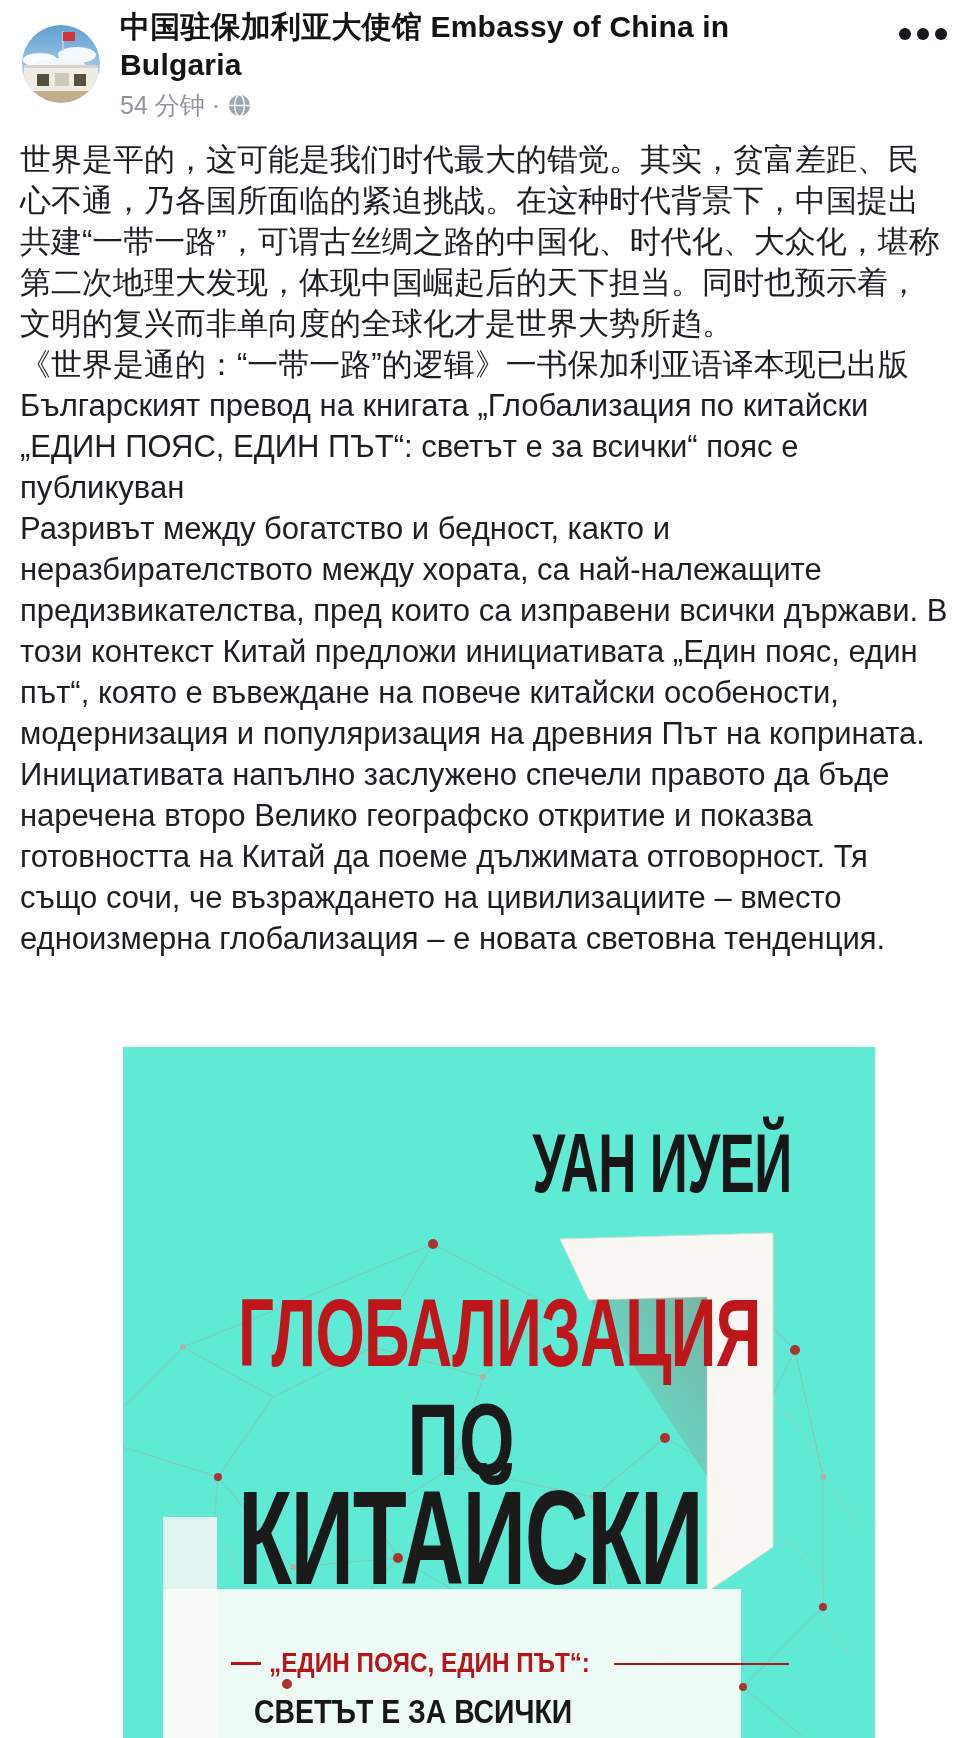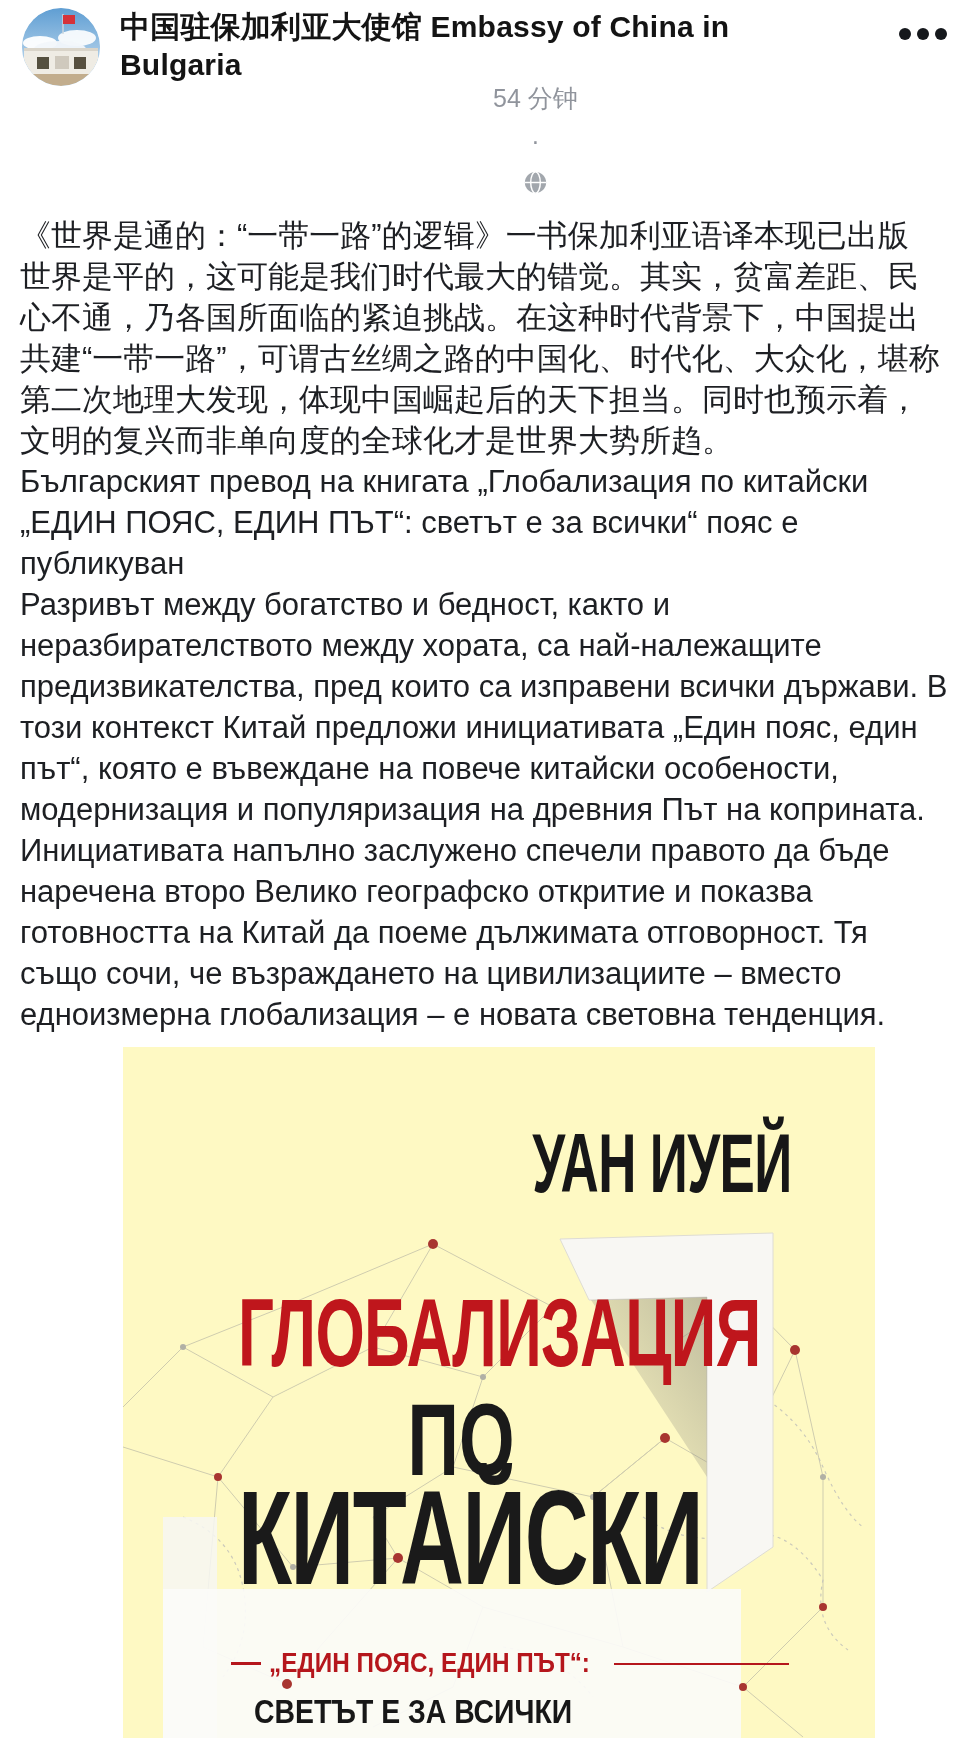--- a/index.html
+++ b/index.html
@@ -4,39 +4,39 @@
 <style>
   * { box-sizing: border-box; }
   html,body { margin:0; padding:0; }
   body {
     width:969px; height:1738px; position:relative; overflow:hidden;
     background:#ffffff; color:#1d1f23;
     font-family:"Liberation Sans","DejaVu Sans",sans-serif;
   }
 
   
-  .header { position:relative; padding:8px 18px 0 22px; display:flex; align-items:flex-start; }
+  .header { position:relative; padding:8px 18px 0 22px; display:flex; align-items:center; }
   .avatar { width:78px; height:78px; border-radius:50%; overflow:hidden; flex:none; background:#bcd6ea; }
   .header-main { margin-left:20px; flex:1; min-width:0; }
   .page-name {
     font-size:30px; font-weight:700; line-height:38px; color:#141414;
     width:640px; letter-spacing:.2px;
   }
-  .meta-row { display:flex; align-items:center; gap:15px;
-    color:#90949c; font-size:25px; line-height:28px;flex-direction:column; }
+  .meta-row { margin-top:7px; display:flex; align-items:center; gap:7px;
+    color:#90949c; font-size:25px; line-height:28px; }
   .menu-dots { position:absolute; right:22px; top:22px; display:flex; gap:6px; padding:6px 0; cursor:pointer; }
   .menu-dots i { width:12px; height:12px; border-radius:50%; background:#15181c; }
 
   
   .post-text { margin-top:20px; padding:0 20px; font-size:31px; line-height:41px; color:#1d1f23; }
   .post-text p { margin:0; word-break:break-word; }
 
   
   .cover-wrap { position:absolute; top:1047px; left:123px; width:752px; height:691px; cursor:pointer; }
-  .cover { position:relative; width:100%; height:100%; background:#fef9c3; overflow:hidden; }
+  .cover { position:relative; width:100%; height:100%; background:#5eead4; overflow:hidden; }
   .cover svg.deco { position:absolute; inset:0; }
 
   .cover-author {
     position:absolute; top:74px; right:83px; z-index:2;
     font-size:84px; font-weight:700; line-height:1; color:#171717;
     white-space:nowrap; letter-spacing:-1px;
     transform:scaleX(.63); transform-origin:right top;
   }
   .cover-t { position:absolute; left:0; width:676px; z-index:2; text-align:center;
     font-weight:700; line-height:1; white-space:nowrap; }
@@ -108,22 +108,22 @@
   </div>
 
   <div class="menu-dots">
     <i></i>
       <i></i>
       <i></i>
   </div>
 </div>
 
 <div class="post-text">
+  <p>世界是平的，这可能是我们时代最大的错觉。其实，贫富差距、民心不通，乃各国所面临的紧迫挑战。在这种时代背景下，中国提出共建“一带一路”，可谓古丝绸之路的中国化、时代化、大众化，堪称第二次地理大发现，体现中国崛起后的天下担当。同时也预示着，文明的复兴而非单向度的全球化才是世界大势所趋。</p>
   <p>《世界是通的：“一带一路”的逻辑》一书保加利亚语译本现已出版</p>
-  <p>世界是平的，这可能是我们时代最大的错觉。其实，贫富差距、民心不通，乃各国所面临的紧迫挑战。在这种时代背景下，中国提出共建“一带一路”，可谓古丝绸之路的中国化、时代化、大众化，堪称第二次地理大发现，体现中国崛起后的天下担当。同时也预示着，文明的复兴而非单向度的全球化才是世界大势所趋。</p>
   <p>Българският превод на книгата „Глобализация по китайски „ЕДИН ПОЯС, ЕДИН ПЪТ“: светът е за всички“ пояс е публикуван</p>
   <p>Разривът между богатство и бедност, както и неразбирателството между хората, са най-належащите предизвикателства, пред които са изправени всички държави. В този контекст Китай предложи инициативата „Един пояс, един път“, която е въвеждане на повече китайски особености, модернизация и популяризация на древния Път на коприната. Инициативата напълно заслужено спечели правото да бъде наречена второ Велико географско откритие и показва готовността на Китай да поеме дължимата отговорност. Тя също сочи, че възраждането на цивилизациите – вместо едноизмерна глобализация – е новата световна тенденция.</p>
 </div>
 
 <div class="cover-wrap">
   <div class="cover">
 
     <svg class="deco" width="752" height="691" viewBox="0 0 752 691">
       <defs>
         <linearGradient id="cornershade" x1="1" y1="0" x2="0" y2="1">

